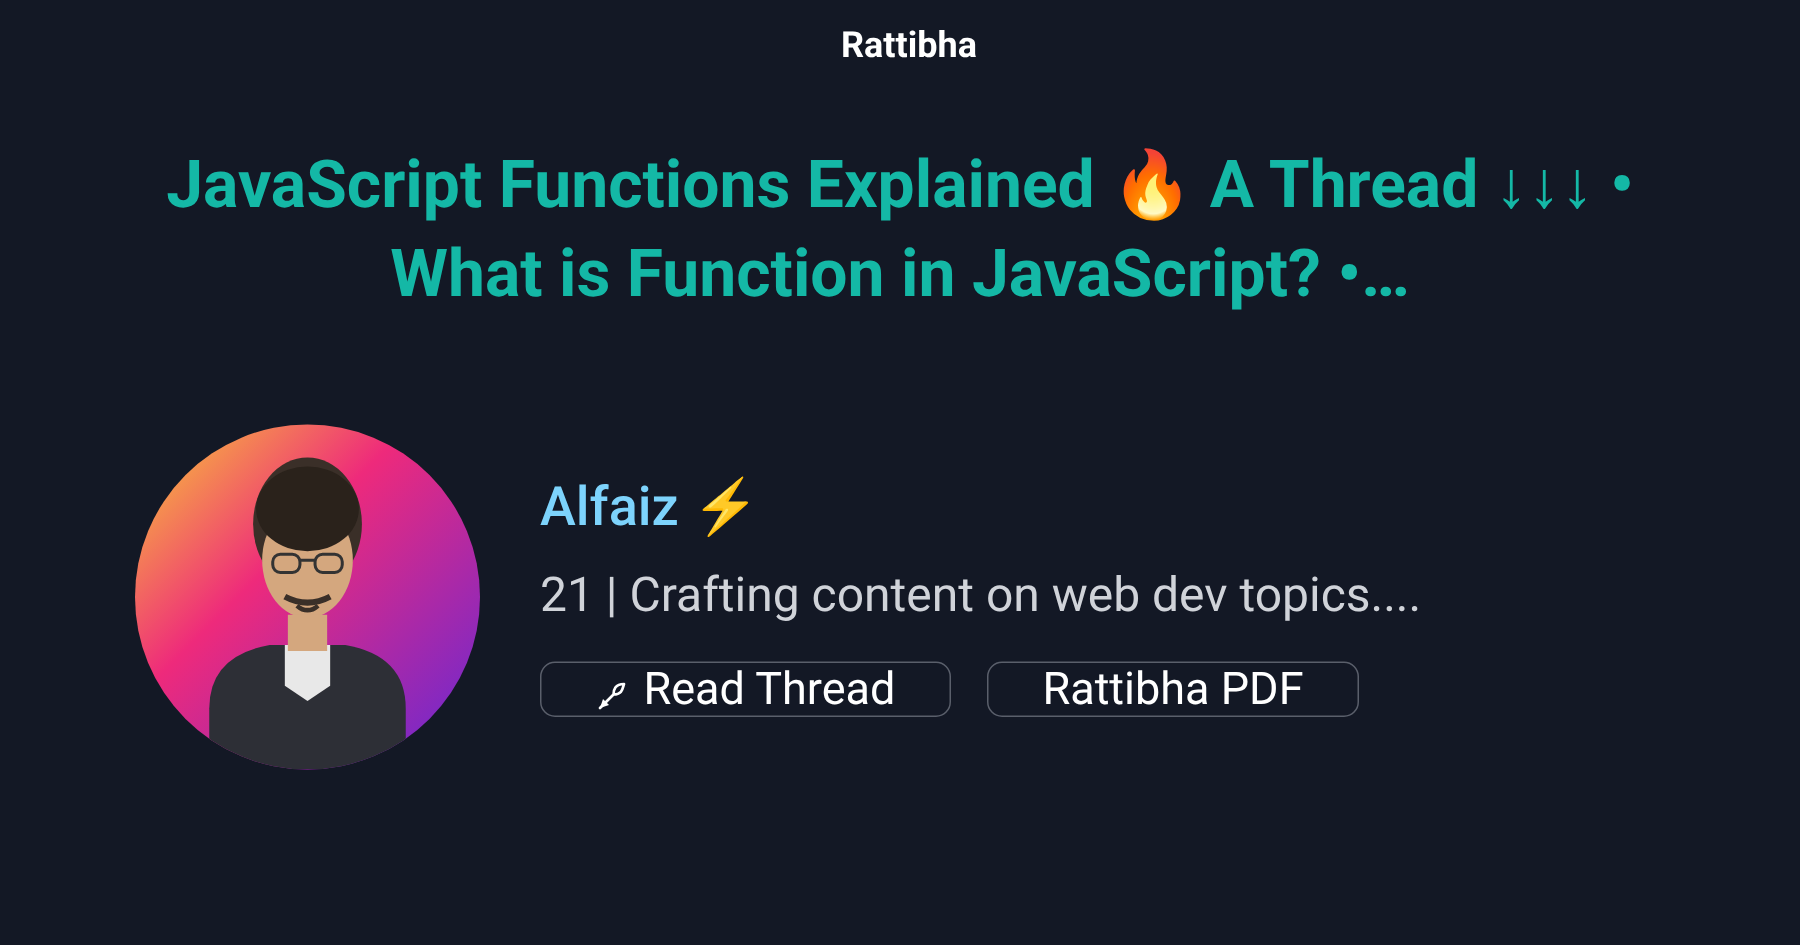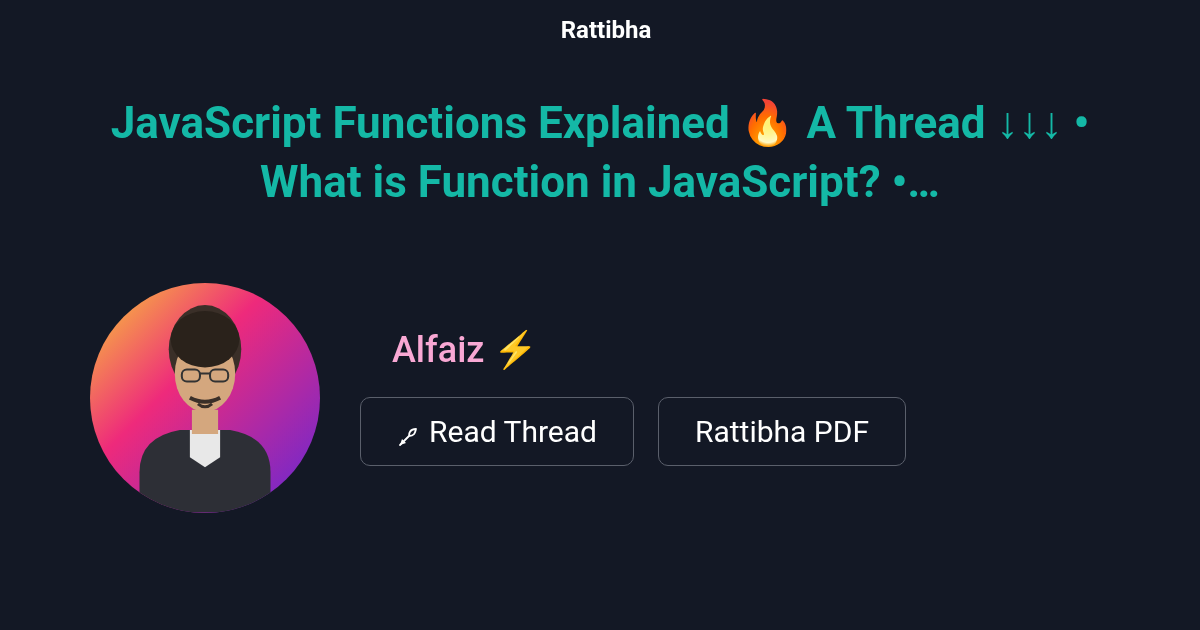--- a/index.html
+++ b/index.html
@@ -68,22 +68,21 @@
     .author-info {
       display: flex;
       flex-direction: column;
       gap: 18px;
       flex: 1;
       min-width: 0;
     }
     .author-name {
       font-size: 36px;
       font-weight: 500;
-      color: #f9a8d4;
-      margin-left: 32px;
+      color: #7dd3fc;
     }
     .author-bio {
       font-size: 32px;
       font-weight: 400;
       color: #d0d3d9;
       white-space: nowrap;
       overflow: hidden;
       text-overflow: ellipsis;
       max-width: 760px;
     }
@@ -91,21 +90,21 @@
       display: flex;
       gap: 24px;
       margin-top: 8px;
     }
     .action-button {
       border: 1.5px solid #5a5f6b;
       background: transparent;
       color: #ffffff;
       font-size: 30px;
       font-weight: 400;
-      padding: 16px 36px;
+      padding: 0 36px;
       border-radius: 10px;
       cursor: pointer;
       display: inline-flex;
       align-items: center;
       gap: 8px;
       font-family: inherit;
     }
     .feather-icon {
       width: 24px;
       height: 24px;
@@ -133,20 +132,21 @@
         <path d="M 78 102 Q 85 108 92 102" fill="none" stroke="#3a2f28" stroke-width="3"></path>
         <path d="M 20 210 L 20 170 Q 20 135 60 128 L 110 128 Q 150 135 150 170 L 150 210 Z" fill="#2d2f36"></path>
         <path d="M 70 128 L 70 155 L 85 165 L 100 155 L 100 128 Z" fill="#e8e8e8"></path>
         <rect x="72" y="108" width="26" height="24" fill="#d4a77e"></rect>
       </svg>
     </div>
   </div>
 
   <div class="author-info">
     <div class="author-name">Alfaiz ⚡</div>
+    <div class="author-bio">21 | Crafting content on web dev topics....</div>
     <div class="button-row">
       <button class="action-button">
         <span class="feather-icon">
           <svg viewBox="0 0 24 24" fill="currentColor" xmlns="http://www.w3.org/2000/svg">
             <path d="M20.24 3.76c-2.34-2.34-6.14-2.34-8.49 0L3 12.51V21h8.49l8.75-8.75c2.34-2.35 2.34-6.15 0-8.49zM10.66 19H5v-5.66l7.17-7.17 5.66 5.66L10.66 19zM19.07 10.41l-5.66-5.66.71-.71c1.56-1.56 4.1-1.56 5.66 0s1.56 4.1 0 5.66l-.71.71z" opacity="0"></path>
             <path d="M3 21l9-9m0 0c0-3 1-7 7-7-1 3-1 7-7 7z" stroke="currentColor" stroke-width="1.8" fill="none" stroke-linecap="round" stroke-linejoin="round"></path>
             <path d="M3 21l2-6 4 4-6 2z" fill="currentColor"></path>
           </svg>
         </span>
         <span>Read Thread</span>

